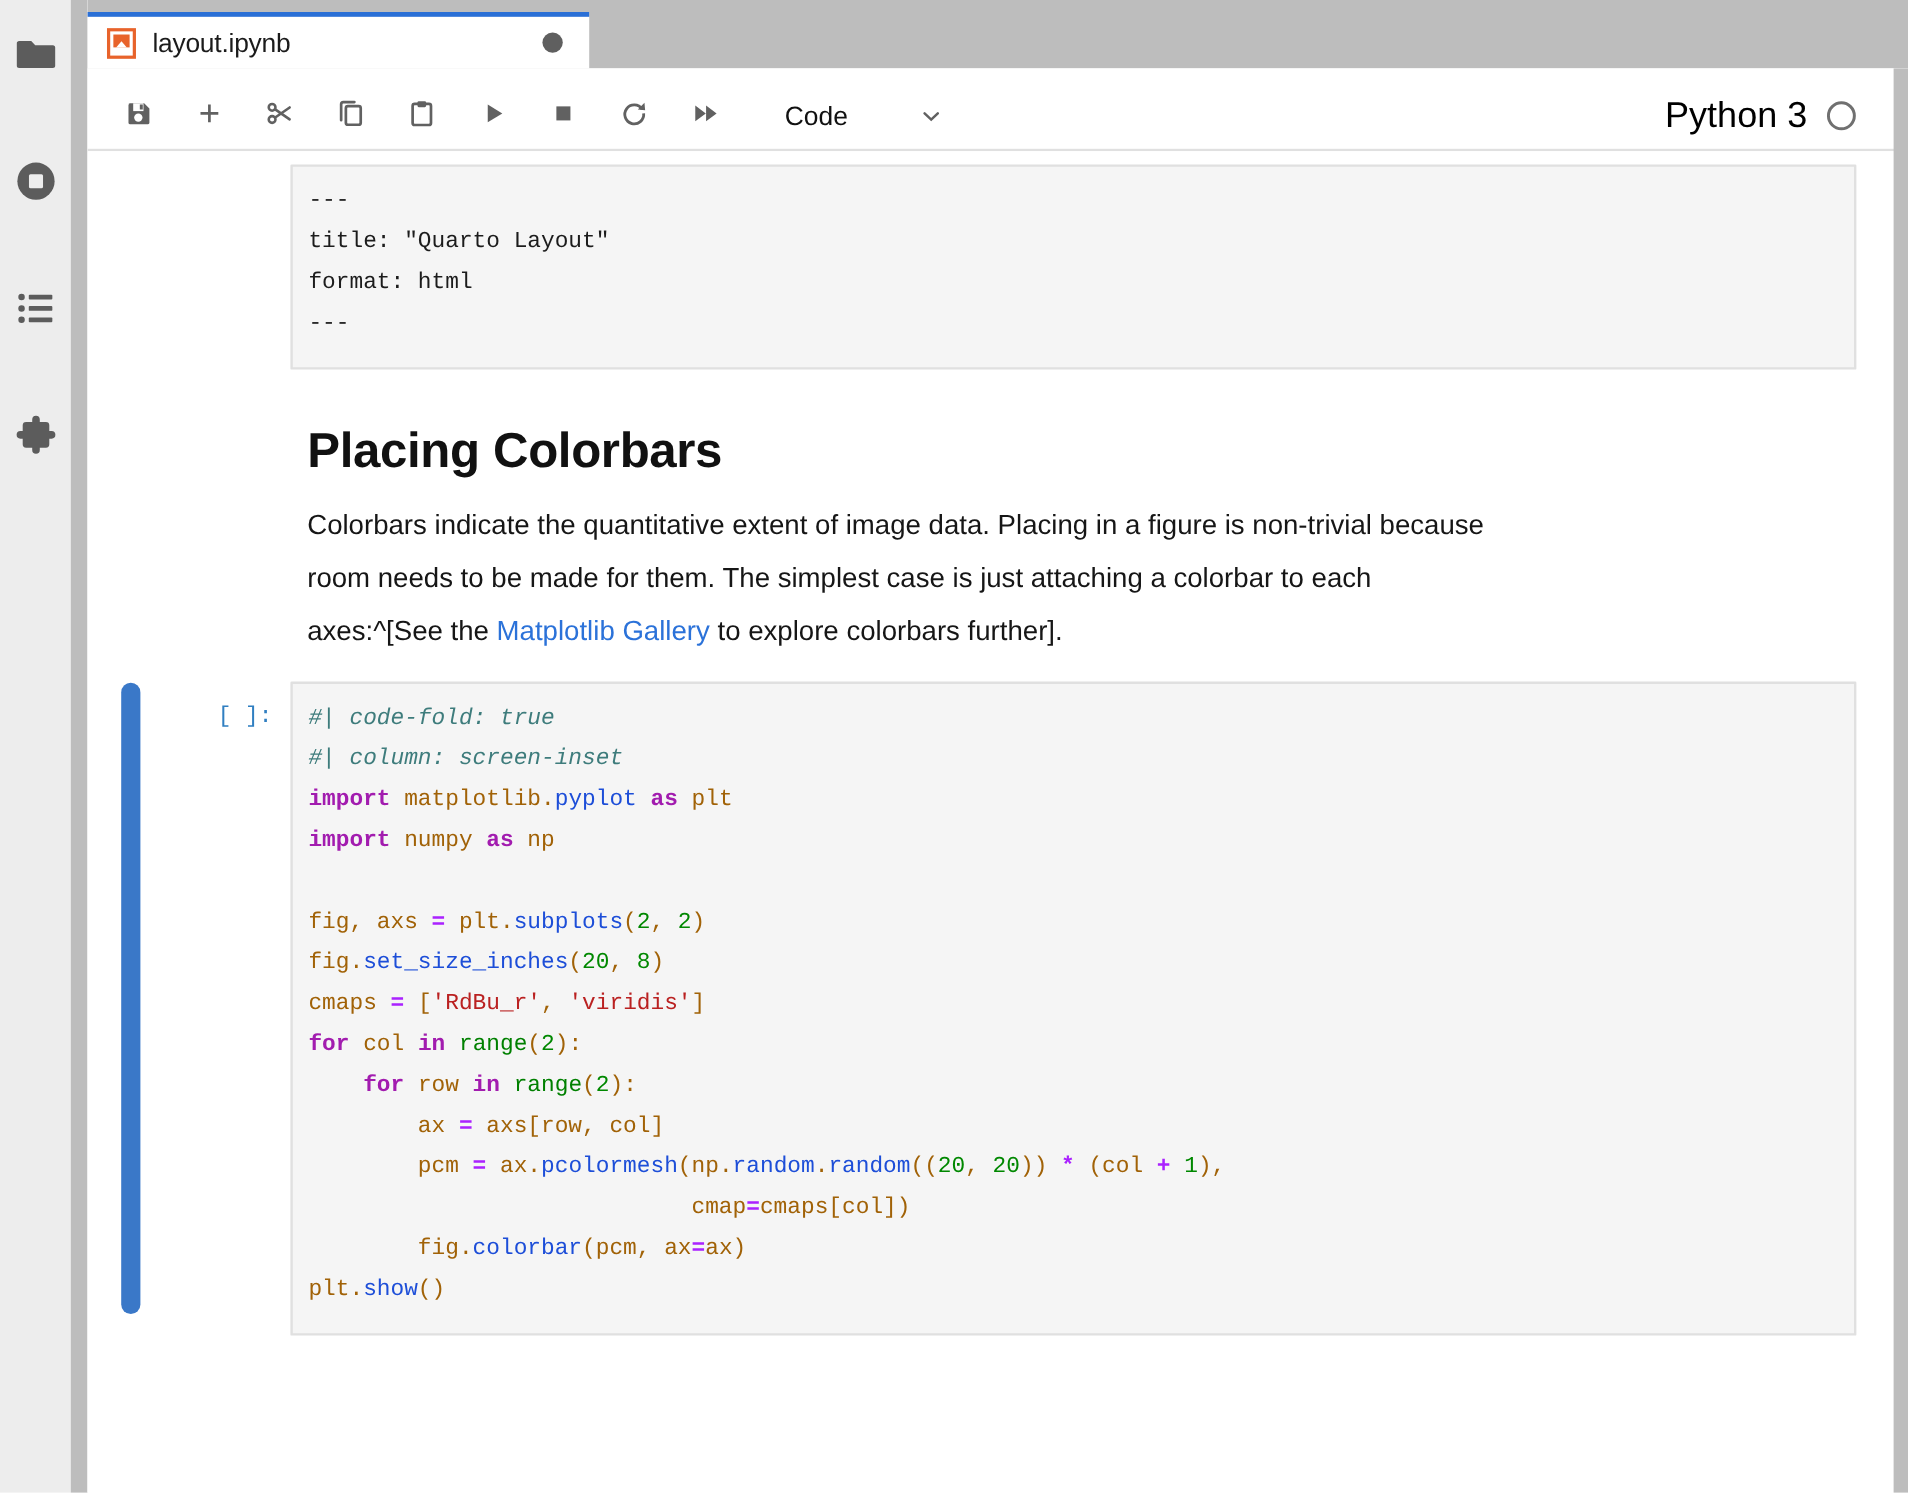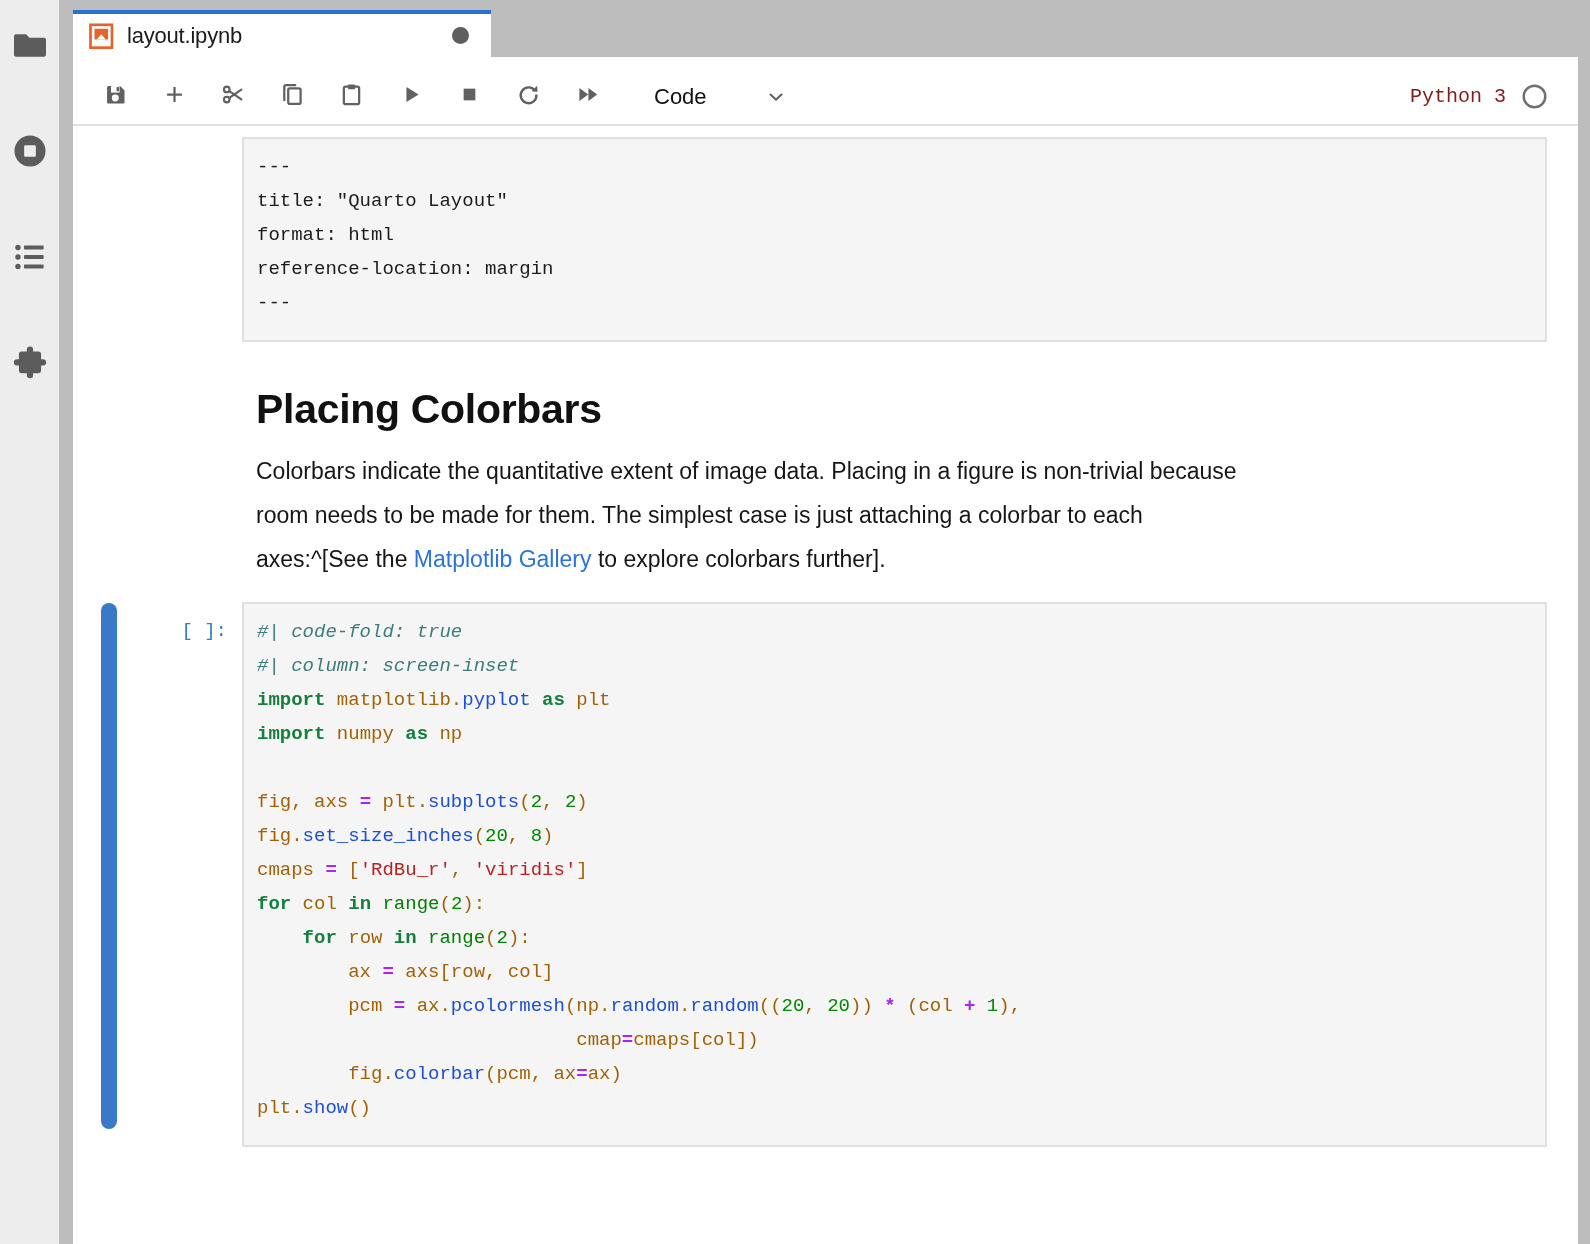--- a/index.html
+++ b/index.html
@@ -31,21 +31,21 @@
   
   .toolbar { height:69px; background:#fff; border-bottom:2px solid #e0e0e0;
              display:flex; align-items:center; padding:12px 42px 0 20px; flex:none;text-align:right; }
   .tb-btn { width:44px; height:48px; display:flex; align-items:center; justify-content:center;
             color:#616161; margin-right:15px; cursor:pointer; }
   .tb-btn svg { width:27px; height:27px; }
   .celltype { display:flex; align-items:center; margin-left:30px; cursor:pointer; }
   .celltype-label { font-size:22px; color:#111; }
   .chev { width:22px; height:22px; color:#616161; margin-left:58px; }
   .kernel { margin-left:auto; display:flex; align-items:center; }
-  .kernel-name { font-size:20px; color:#7f1d1d; margin-right:15px;font-family:Liberation Mono, monospace; }
+  .kernel-name { font-size:30px; color:#000000; margin-right:15px; }
   .kernel-status { width:27px; height:27px; color:#707070; cursor:pointer; }
 
   
   .notebook { flex:1; background:#fff; padding:11px 0 0 0; overflow:hidden; }
   .cell { position:relative; padding-left:169px; margin-right:43px; }
   .editor-box { background:#f5f5f5; border:2px solid #e0e0e0; border-radius:1px;
                 font-family:"Liberation Mono","DejaVu Sans Mono",monospace;
                 font-size:19px; line-height:34px; color:#1c1c1c;
                 padding:11px 14px 20px 13px; white-space:pre; cursor:text; }
   .cl { min-height:34px; }
@@ -61,21 +61,21 @@
   
   .code-cell { margin-top:21px; }
   .collapser { position:absolute; left:28px; top:1px; width:16px; height:calc(100% - 19px);
                border-radius:8px; background:#3a78c8; cursor:pointer; }
   .prompt { position:absolute; left:0; top:12px; width:154px; text-align:right;
             font-family:"Liberation Mono","DejaVu Sans Mono",monospace;
             font-size:19px; line-height:34px; color:#307fc1; }
 
   
   .tok-com  { color:#3e7c7c; font-style:italic; }
-  .tok-kw   { color:#15803d; font-weight:bold; }
+  .tok-kw   { color:#a21caf; font-weight:bold; }
   .tok-bi   { color:#008000; }
   .tok-num  { color:#008800; }
   .tok-str  { color:#ba2121; }
   .tok-op   { color:#aa22ff; font-weight:bold; }
   .tok-prop { color:#1d4ed8; }
   .tok-pln  { color:#a16207; }
 </style>
 </head>
 <body>
 
@@ -223,21 +223,21 @@
           <svg viewBox="0 0 24 24">
               <circle cx="12" cy="12" r="9.6" fill="none" stroke="currentColor" stroke-width="2.2"></circle>
             </svg>
         </span>
       </div>
     </div>
 
     <div class="notebook">
 
       <div class="cell">
-        <div class="editor-box"><div class="cl">---</div><div class="cl">title: "Quarto Layout"</div><div class="cl">format: html</div><div class="cl">reference-location: margin</div><div class="cl">---</div></div>
+        <div class="editor-box"><div class="cl">---</div><div class="cl">title: "Quarto Layout"</div><div class="cl">format: html</div><div class="cl">---</div></div>
       </div>
 
       <div class="cell">
         <div class="md-body">
           <h1>Placing Colorbars</h1>
           <p class="md-para"><span>Colorbars indicate the quantitative extent of image data. Placing in a figure is non-trivial because
 room needs to be made for them. The simplest case is just attaching a colorbar to each
 axes:^[See the </span><a href="#" class="md-link">Matplotlib Gallery</a><span> to explore colorbars further].</span></p>
         </div>
       </div>

